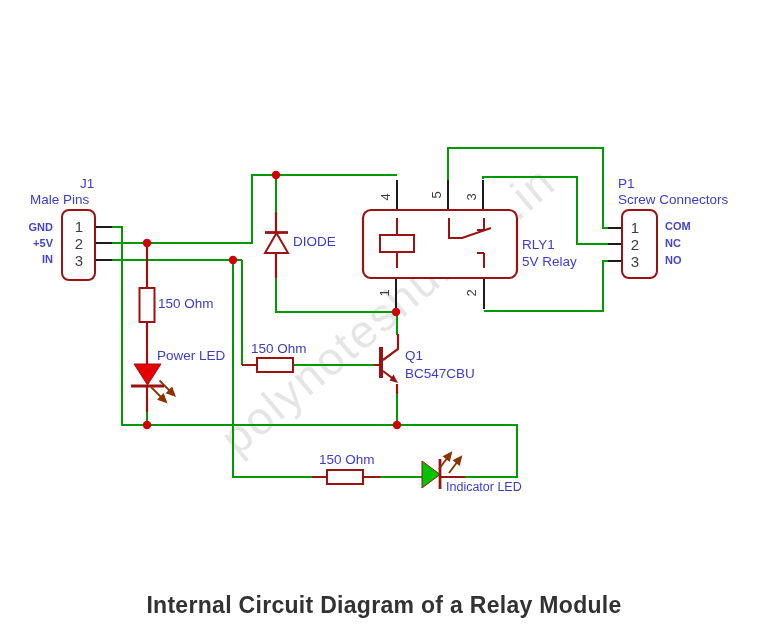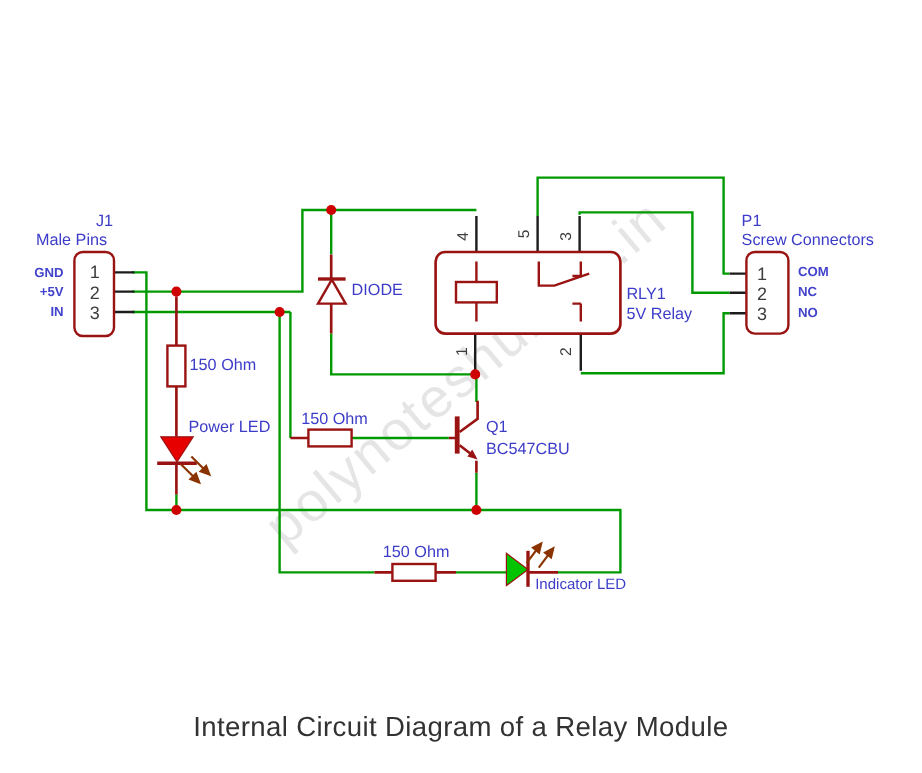--- a/index.html
+++ b/index.html
@@ -7,21 +7,21 @@
          font-family:"Liberation Sans",sans-serif;}
   #schematic{position:absolute;left:0;top:0;}
   svg text{font-family:"Liberation Sans",sans-serif;}
   .lbl{fill:#3c3cc8;font-size:13.5px;}
   .lbl-sm{fill:#3c3cc8;font-size:12.5px;}
   .sig{fill:#4343cd;font-size:11px;font-weight:bold;}
   .pinnum{fill:#3d3d3d;font-size:15px;}
   .relaypin{fill:#3d3d3d;font-size:13px;}
   .wm{fill:rgba(125,125,125,0.20);font-size:46px;letter-spacing:2px;}
   #title{position:absolute;left:0;right:0;top:592px;text-align:center;
-         font-size:23px;font-weight:400;color:#323232;letter-spacing:.3px;}
+         font-size:23px;font-weight:700;color:#323232;letter-spacing:.3px;}
 </style>
 </head>
 <body>
 
 <div id="stage">
 
 <svg id="schematic" width="768" height="644" viewBox="0 0 768 644">
 
   <text class="wm" text-anchor="middle" transform="translate(398,322) rotate(-40)">polynoteshub.co.in</text>
 

